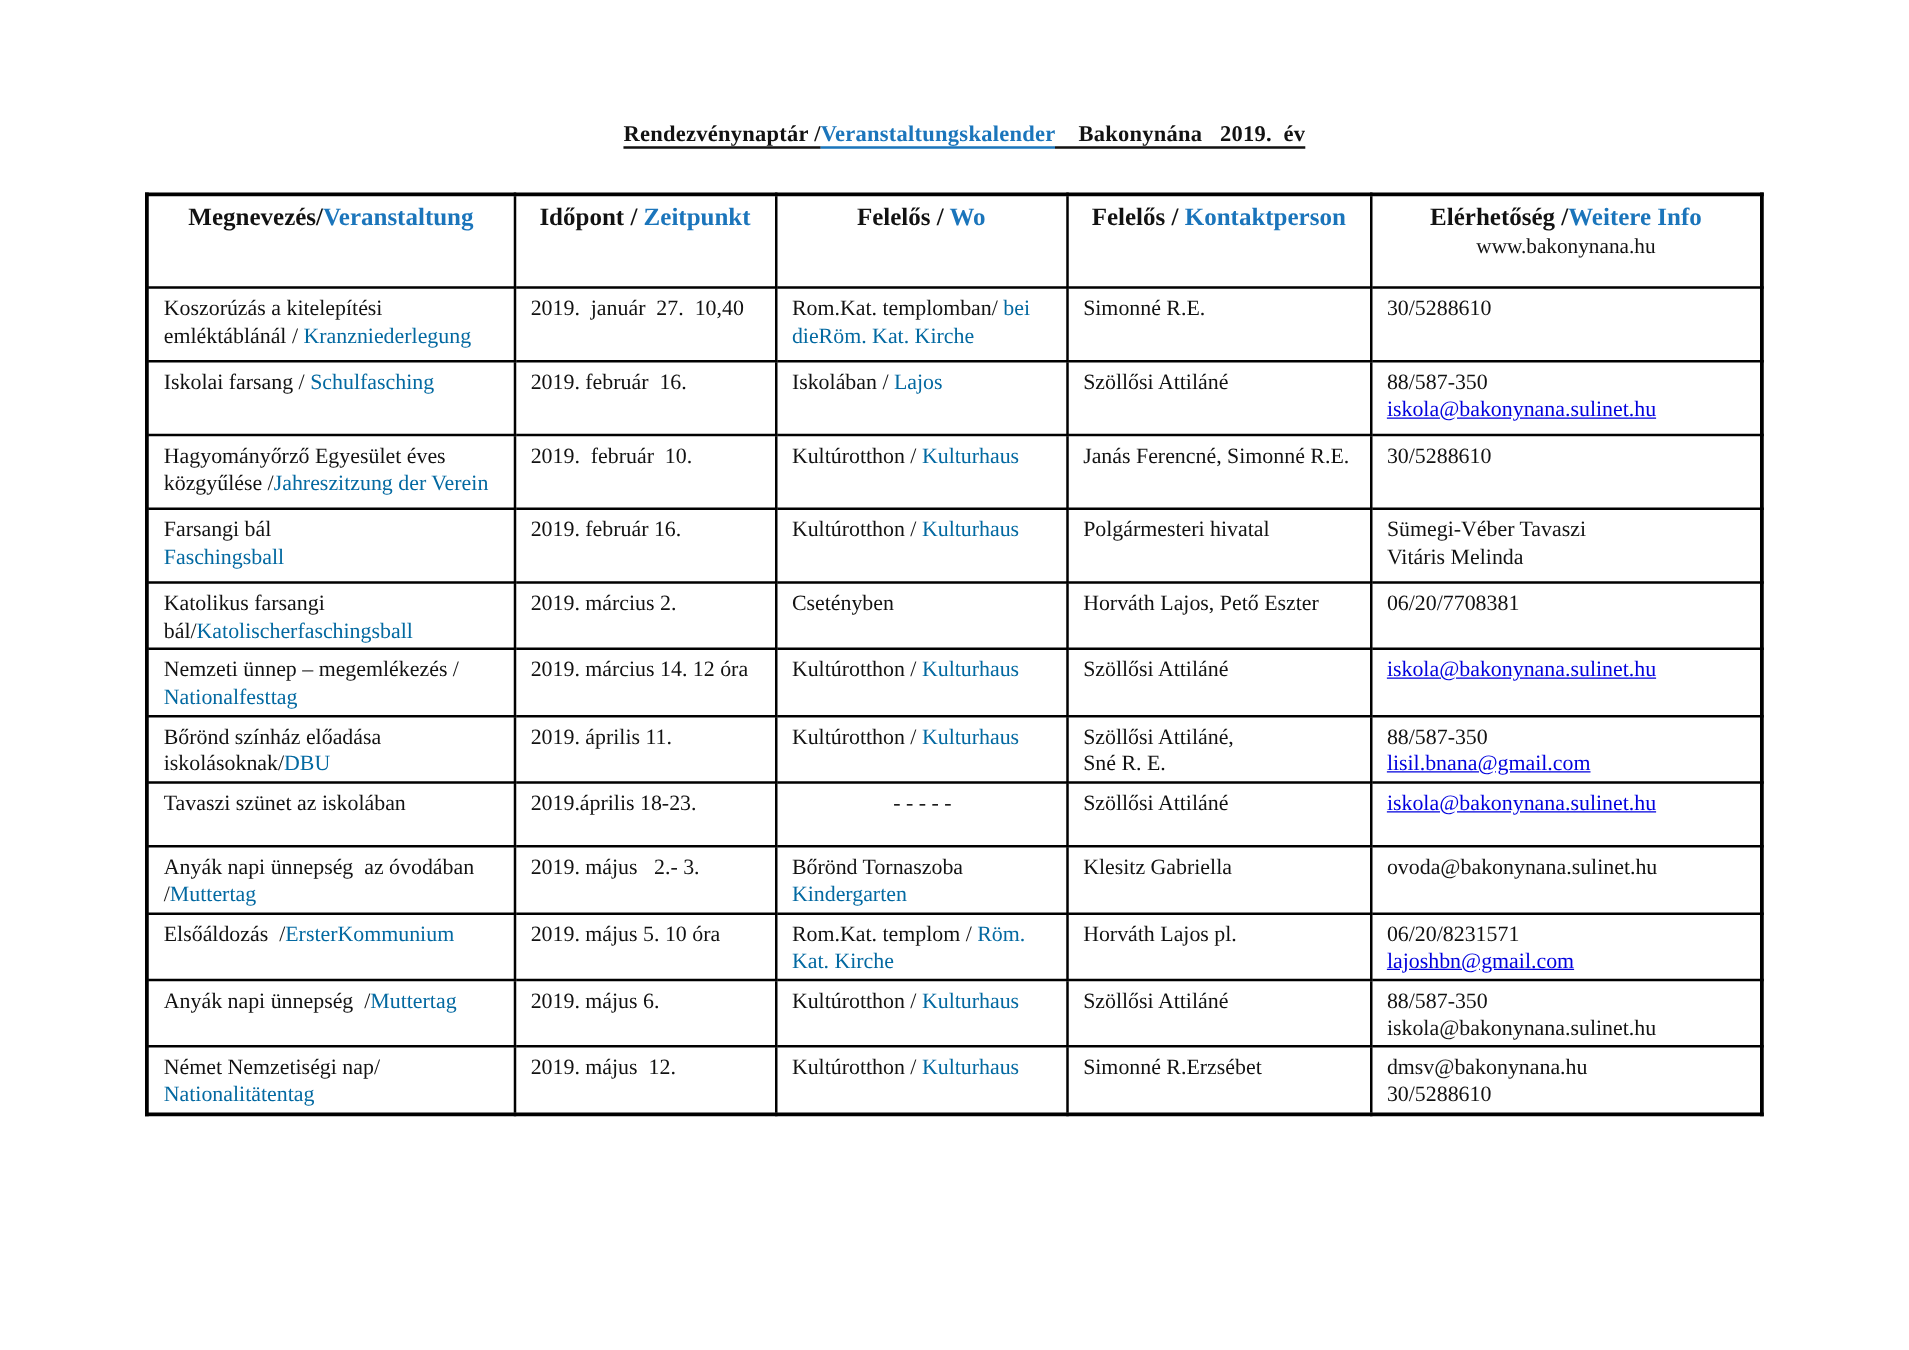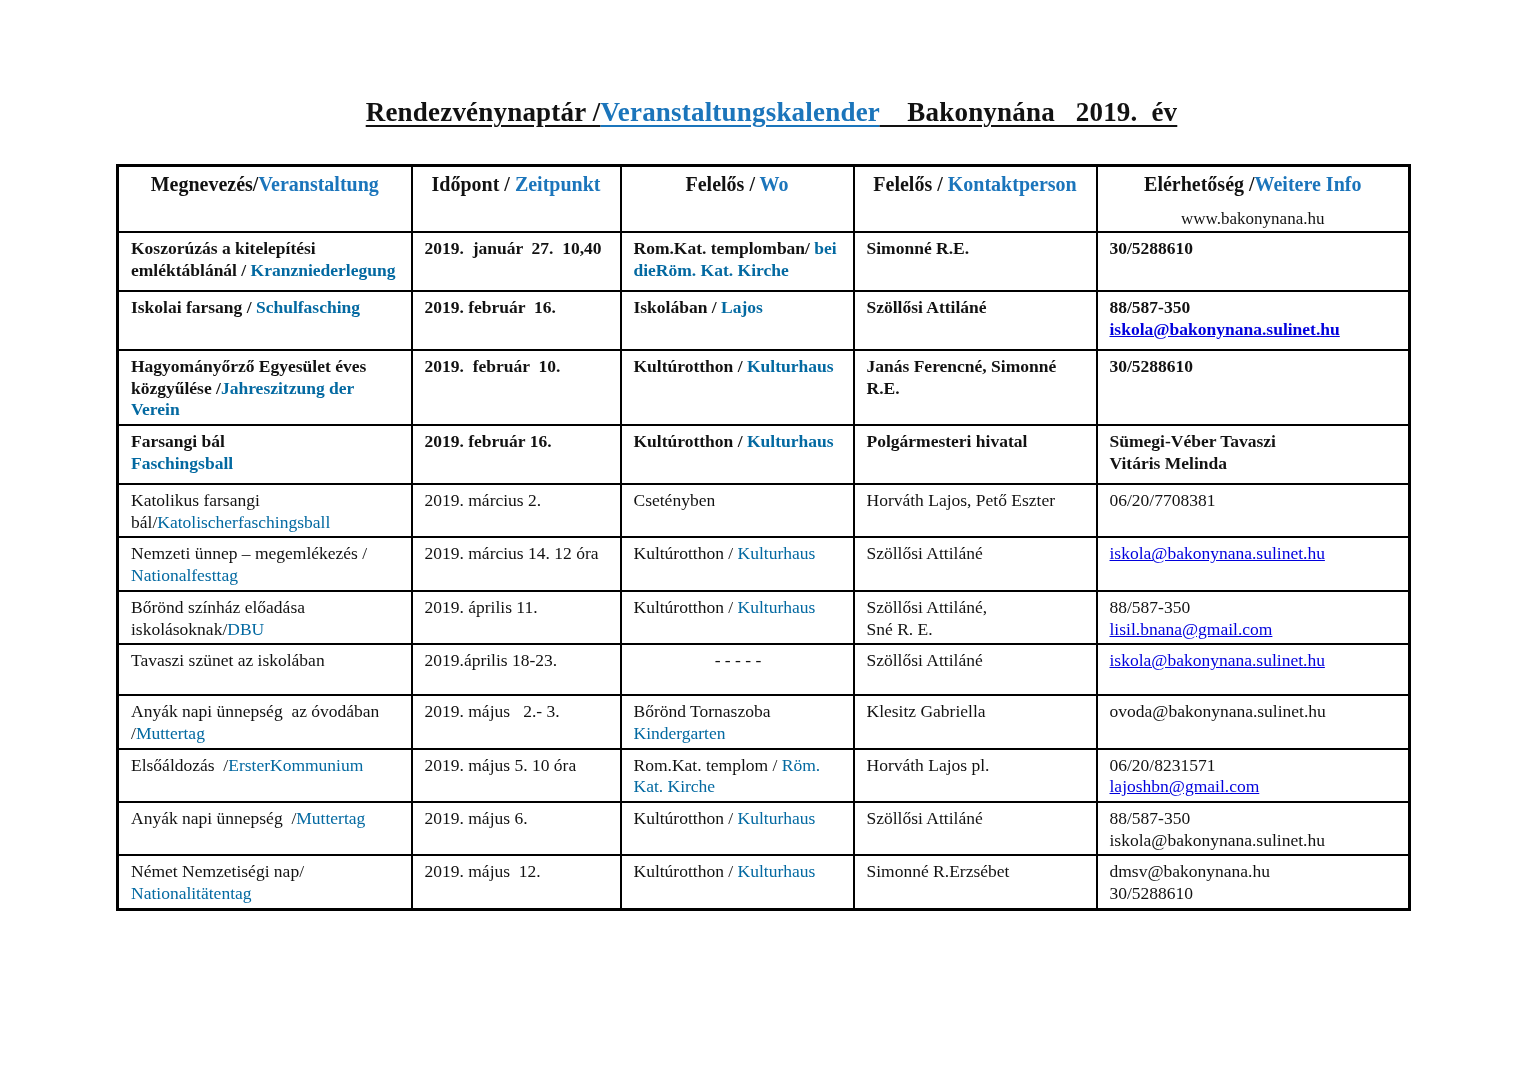--- a/index.html
+++ b/index.html
@@ -5,52 +5,52 @@
   html,body { margin:0; padding:0; background:#ffffff; }
   body {
     width:1527px; min-height:1080px;
     font-family:"Liberation Serif","DejaVu Serif",serif;
     color:#121212;
   }
   .page { padding-top:97px; }
 
   
   .doc-title {
-    text-align:center; font-size:27px; font-weight:bold;
+    text-align:center; font-size:18px; font-weight:bold;
     margin:0 0 36px 16px; letter-spacing:0.2px;
   }
   .doc-title span {
     white-space:pre;
     text-decoration:underline;
     text-decoration-thickness:2px;
     text-underline-offset:4px;
   }
   .t-black { color:#121212; }
   .t-blue  { color:#1b75bb; }
 
   
   table.events {
     border-collapse:collapse; table-layout:fixed;
     width:1292px; margin:0 auto;
     border:3px solid #000;
   }
   th, td { border:2px solid #000; vertical-align:top; }
   th {
     font-size:20px; font-weight:bold; 
-    padding:6px 6px 2px 6px; height:52px;
+    padding:6px 6px 14px 6px; height:52px;
   }
   th .hdr-sub {
-    display:block; font-weight:normal; font-size:17px; margin-top:13px;
+    display:block; font-weight:normal; font-size:17px; margin-top:1px;
     color:#121212;
   }
   td {
     font-size:17.5px; line-height:1.24;
     padding:5px 10px 3px 12px; height:41px;
   }
-  tbody tr:nth-child(-n+4) td { height:49px;font-weight:bold; }
+  tbody tr:nth-child(-n+4) td { height:49px; }
   .cell-line { white-space:pre-wrap; }
 
   .seg-black { color:#121212; }
   .seg-blue  { color:#0369a1; }
   a.seg-link {
     color:#0100dd; text-decoration:underline; cursor:pointer;
   }
   a.seg-bu {
     color:#121212; cursor:pointer;
   }

